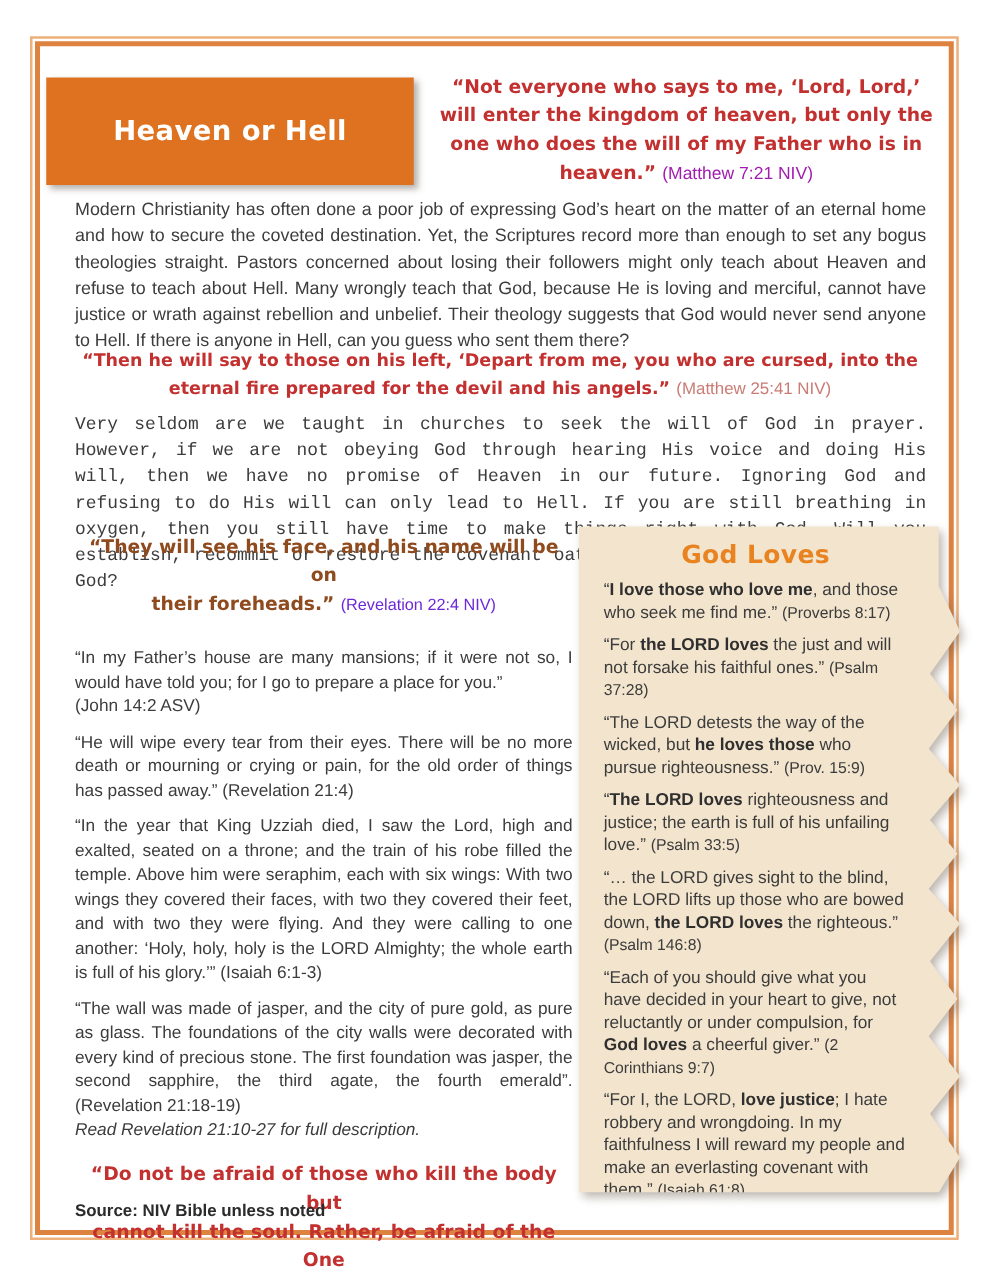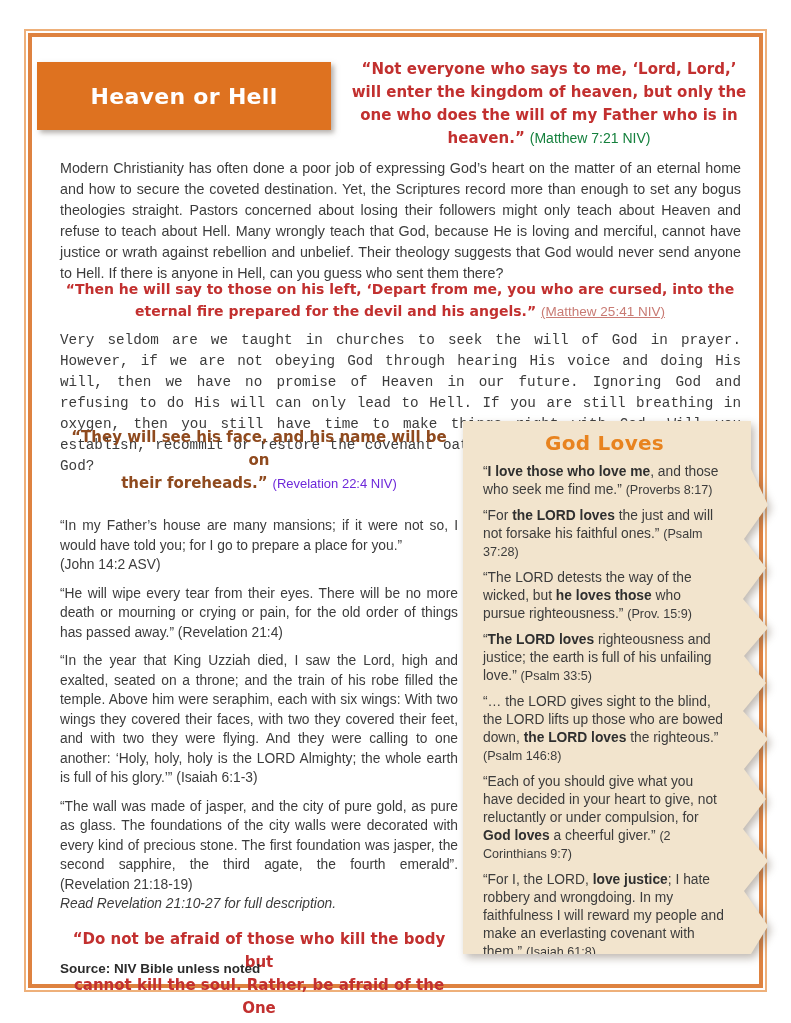--- a/index.html
+++ b/index.html
@@ -2,32 +2,32 @@
 <html><head>
 <meta charset="utf-8">
 <style>
   html,body{margin:0;padding:0;background:#ffffff;}
   .canvas{position:relative;width:791px;height:1023px;background:#ffffff;overflow:hidden;
           font-family:"Liberation Sans",sans-serif;color:#3c3c3c;}
   
   .frame{position:absolute;left:28px;top:33px;width:727px;height:947px;
          border:4px solid #de8240;outline:2px solid #eeb07a;outline-offset:2px;}
   
-  .title-box{position:absolute;left:37px;top:62px;width:294px;height:68px;
+  .title-box{position:absolute;left:37px;top:62px;width:294px;height:86px;
              background:#de7220;display:flex;align-items:center;justify-content:center;
              box-shadow:3px 3px 5px rgba(110,100,90,.5);}
   .title-box span{color:#ffffff;font-weight:bold;font-size:22px;
                   font-family:"DejaVu Sans",sans-serif;letter-spacing:.3px;}
   
   .q{font-family:"DejaVu Sans",sans-serif;font-weight:bold;text-align:center;white-space:pre-line;}
   .q .ref{font-family:"Liberation Sans",sans-serif;font-weight:normal;margin-left:5px;white-space:normal;}
   .hdr-quote{position:absolute;left:342px;top:58px;width:414px;font-size:15px;line-height:23px;color:#c2302f;}
-  .hdr-quote .ref{font-size:14px;color:#15803d;}
+  .hdr-quote .ref{font-size:14px;color:#a21caf;}
   .mid-quote{position:absolute;left:65px;top:278px;width:670px;font-size:14px;line-height:22px;color:#c2302f;}
-  .mid-quote .ref{font-size:13.5px;color:#c97b74;text-decoration:underline;}
+  .mid-quote .ref{font-size:13.5px;color:#c97b74;}
   .brown-quote{font-size:15px;line-height:23px;color:#8f4a1e;margin-bottom:21px;}
   .brown-quote .ref{font-size:13px;color:#6d28d9;}
   .red-quote{font-size:15px;line-height:23px;color:#c2302f;margin-top:14px;}
   
   .para{position:absolute;left:60px;width:681px;font-size:14.3px;line-height:21px;
         text-align:justify;color:#3c3c3c;}
   .p1{top:158px;} .p2{top:330px;font-family:Liberation Mono, monospace;}
   
   .leftcol{position:absolute;left:60px;top:426px;width:398px;}
   .lq{font-size:13.8px;line-height:19.5px;text-align:justify;color:#3c3c3c;

